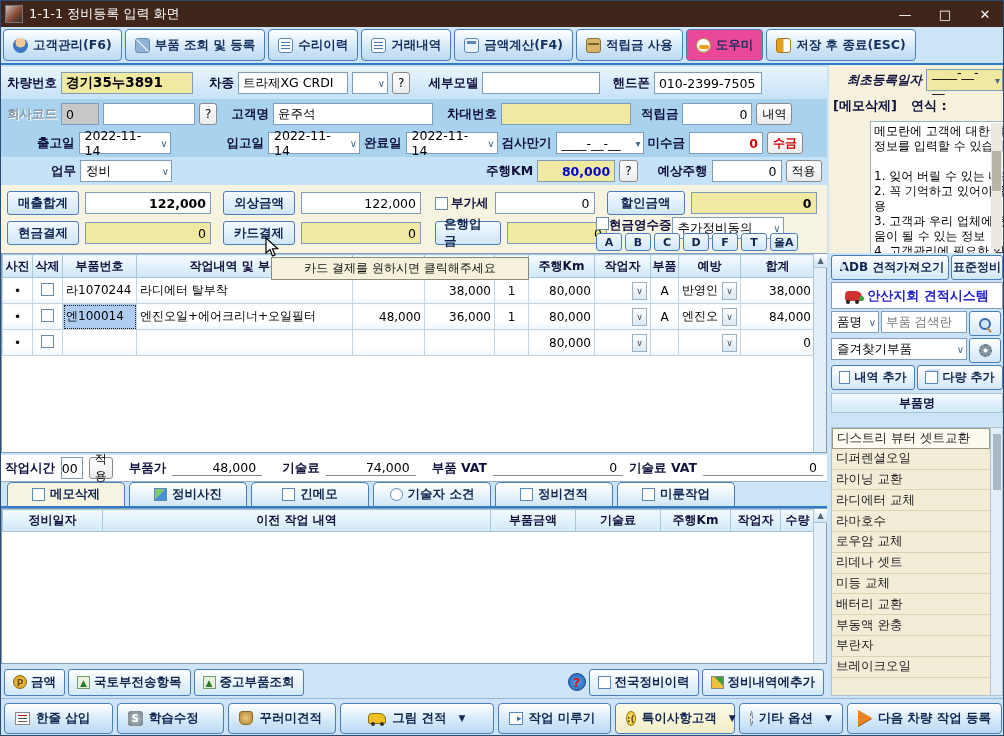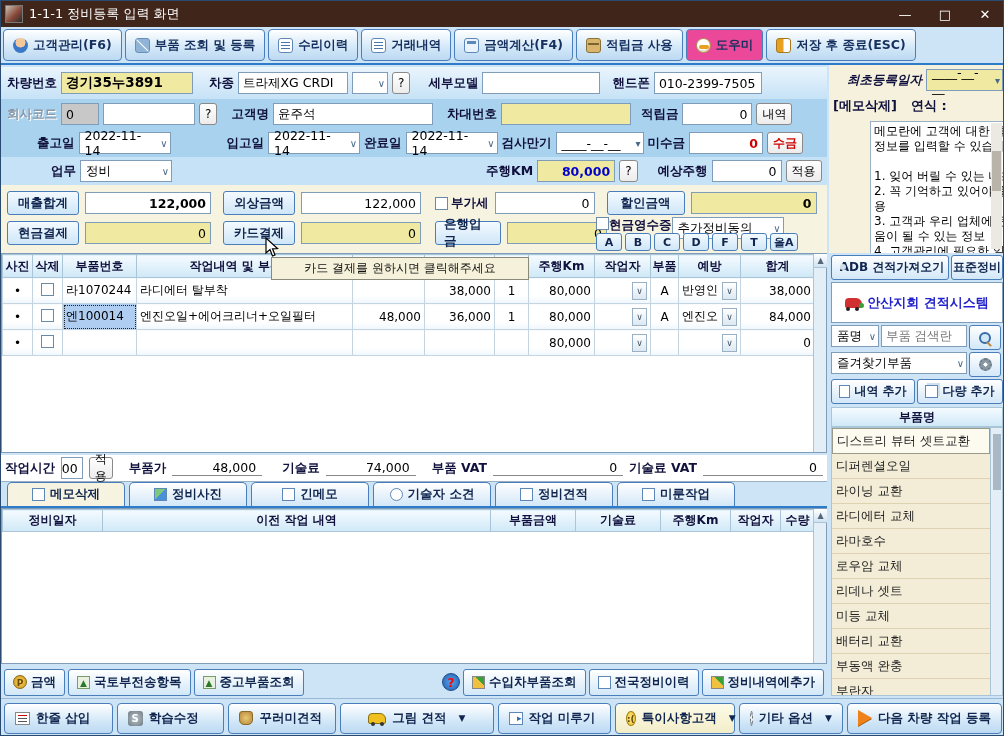--- a/index.html
+++ b/index.html
@@ -116,35 +116,35 @@
   .i-defer { width:14px; height:13px; background:#fff; border:1px solid #5d87b8; position:relative; }
   .i-defer::before { content:"▸"; position:absolute; right:0; top:0; font-size:9px; color:#2a6ab0; }
   .i-face { width:15px; height:15px; border-radius:50%; background:radial-gradient(#ffe890,#f0c020); border:1px solid #a08010; color:#604808; font-size:9px; text-align:center; line-height:14px; }
   .i-gear { width:15px; height:15px; border-radius:50%; background:radial-gradient(#f0f0f0 35%, #9aa4ac 40%); border:1px dashed #6a747c; }
   .i-next { width:0; height:0; border-left:14px solid #f08018; border-top:8px solid transparent; border-bottom:8px solid transparent; filter:drop-shadow(0 1px 0 #a85808); }
 
   
   .sidebar { position:absolute; left:828px; top:188px; width:176px; height:445px; background:#cde4f6; }
   .sb-row { display:flex; gap:2px; padding:2px 2px 0 2px; }
   .sb-btn { height:25px; display:flex; align-items:center; justify-content:center; gap:4px; background:linear-gradient(#ffffff,#d2e7f8); border:1px solid #4a7ebb; border-radius:3px; font-size:12px; font-weight:bold; color:#10264f; white-space:nowrap; padding:0 4px; }
-  .sb-link { width:172px; height:41px; background:#fff; border:1px solid #7f9db9; display:flex; align-items:center; justify-content:center; gap:5px; font-size:13px; font-weight:bold; color:#2222cc; }
+  .sb-link { width:172px; height:27px; background:#fff; border:1px solid #7f9db9; display:flex; align-items:center; justify-content:center; gap:5px; font-size:13px; font-weight:bold; color:#2222cc; }
   .cam { width:15px; height:11px; background:#5a6a74; border-radius:2px; position:relative; }
   .cam::before { content:""; position:absolute; left:4px; top:2px; width:6px; height:6px; border-radius:50%; background:#cfe0ea; }
   .redcar { width:17px; height:10px; background:#d03030; border-radius:4px 6px 2px 2px; position:relative; }
   .redcar::before { content:""; position:absolute; left:1px; bottom:-3px; width:4px; height:4px; border-radius:50%; background:#222; box-shadow:9px 0 #222; }
   .redcar::after { content:""; position:absolute; right:-2px; bottom:0; width:5px; height:5px; border-radius:50%; background:#3aa03a; }
   .mag { width:14px; height:14px; position:relative; display:inline-block; }
   .mag::before { content:""; position:absolute; left:1px; top:1px; width:8px; height:8px; border:2px solid #3a6aa8; border-radius:50%; background:#cfe8f8; }
   .mag::after { content:""; position:absolute; right:0px; bottom:0px; width:6px; height:2px; background:#b88838; transform:rotate(45deg); }
   .gearicon { width:13px; height:13px; border-radius:50%; background:radial-gradient(#fff 30%, #8a98a4 35%); border:2px dotted #6a7a88; }
   .pageicon { width:11px; height:13px; background:#fff; border:1px solid #5d87b8; }
   .pages2 { width:13px; height:13px; background:#fff; border:1px solid #5d87b8; box-shadow:2px -2px 0 -0px #cfe0ee; }
   .sb-listhead { margin:3px 2px 0 2px; height:20px; background:linear-gradient(#f5fbff,#cfe8f7); border:1px solid #aac4d8; display:flex; align-items:center; justify-content:center; font-size:12px; font-weight:bold; color:#10103c; }
   .sb-list { position:absolute; left:2px; top:174px; width:160px; bottom:2px; background:#f3ecd6; border:1px solid #aac4d8; overflow:hidden; }
-  .sb-item { height:20.8px; display:flex; align-items:center; padding:12px 4px; font-size:12.5px; border-bottom:1px solid #ddd3b2; color:#222; white-space:nowrap; }
+  .sb-item { height:20.8px; display:flex; align-items:center; padding:0 4px; font-size:12.5px; border-bottom:1px solid #ddd3b2; color:#222; white-space:nowrap; }
   .sb-item.sel { background:#fdfaf0; border:1px solid #9a9a8a; }
   .sb-scroll { position:absolute; right:2px; top:174px; width:13px; bottom:2px; background:#e4eef6; border:1px solid #aac4d8; }
   .sb-scroll .thumb { position:absolute; left:2px; top:6px; width:8px; height:56px; background:#a8b8c4; }
 
   .redtext { color:#d00000; font-weight:bold; }
   .bluetext { color:#0000cc; font-weight:bold; }
 </style>
 </head>
 <body>
 
@@ -502,24 +502,20 @@
           <span class="uparrow">▲</span>
           <span>국토부전송항목</span>
         </div>
       <div class="mbtn">
           <span class="uparrow">▲</span>
           <span>중고부품조회</span>
         </div>
       <span class="spacer"></span>
       <span class="helpcirc">?</span>
       <div class="mbtn">
-          <span class="pencil"></span>
-          <span>수입차부품조회</span>
-        </div>
-      <div class="mbtn">
           <span class="tabicon"></span>
           <span>전국정비이력</span>
         </div>
       <div class="mbtn">
           <span class="pencil"></span>
           <span>정비내역에추가</span>
         </div>
     </div>
 
     <div class="bottombar">

